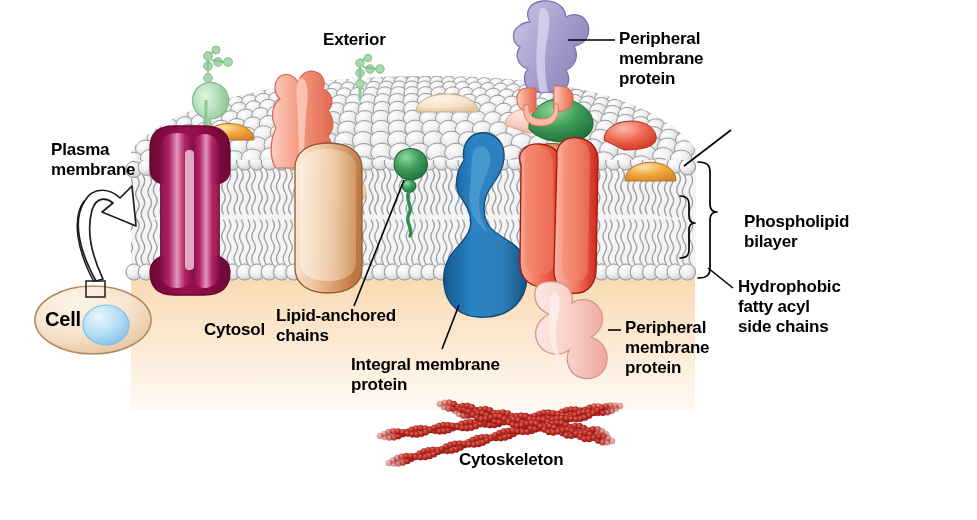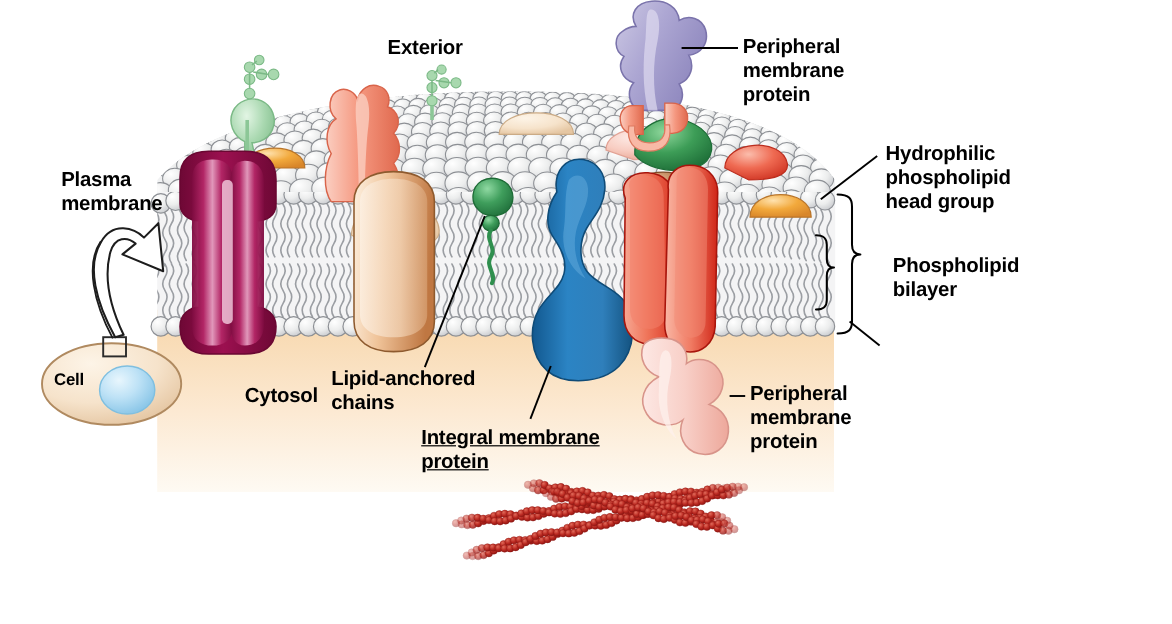--- a/index.html
+++ b/index.html
@@ -2,21 +2,21 @@
 <html><head>
 <meta charset="utf-8">
 <style>
   html,body{margin:0;padding:0;background:#ffffff;}
   body{width:977px;height:520px;position:relative;overflow:hidden;
        font-family:"Liberation Sans","DejaVu Sans",sans-serif;}
   #stage{position:absolute;left:8px;top:0;width:977px;height:452px;}
   svg#scene{position:absolute;left:0;top:0;width:977px;height:520px;display:block;}
   .lbl{position:absolute;font-weight:bold;color:#000000;line-height:1.18;
        font-size:17px;letter-spacing:-0.2px;white-space:pre-line;}
-  .lbl.cell{font-size:14px;}
+  .lbl.cell{font-size:20px;}
 </style>
 </head>
 <body>
 
 <div id="stage">
 
 <svg id="scene" viewBox="0 0 977 520">
   <defs>
 
     <linearGradient id="gCyto" x1="0" y1="0" x2="0" y2="1">
@@ -1363,33 +1363,34 @@
 <div class="lbl" style="left:18px; top:140px;margin-left:25px;">Plasma
 membrane</div>
 
 <div class="lbl cell" style="left:37px; top:308px;">Cell</div>
 
 <div class="lbl" style="left:196px; top:283px;margin-top:37px;">Cytosol</div>
 
 <div class="lbl" style="left:268px; top:306px;">Lipid-anchored
 chains</div>
 
-<div class="lbl" style="left:343px; top:355px;text-decoration:underline;">Integral membrane
+<div class="lbl" style="left:343px; top:355px;">Integral membrane
 protein</div>
 
 <div class="lbl" style="left:611px; top:29px;">Peripheral
 membrane
 protein</div>
 
 <div class="lbl" style="left:617px; top:318px;">Peripheral
 membrane
 protein</div>
 
-<div class="lbl" style="left:730px; top:118px;">Hydrophilic
-phospholipid
-head group</div>
 
 <div class="lbl" style="left:736px; top:212px;">Phospholipid
 bilayer</div>
 
-
+<div class="lbl" style="left:730px; top:277px;">Hydrophobic
+fatty acyl
+side chains</div>
+
+<div class="lbl" style="left:451px; top:450px;">Cytoskeleton</div>
 
 </div>
 
 </body></html>

